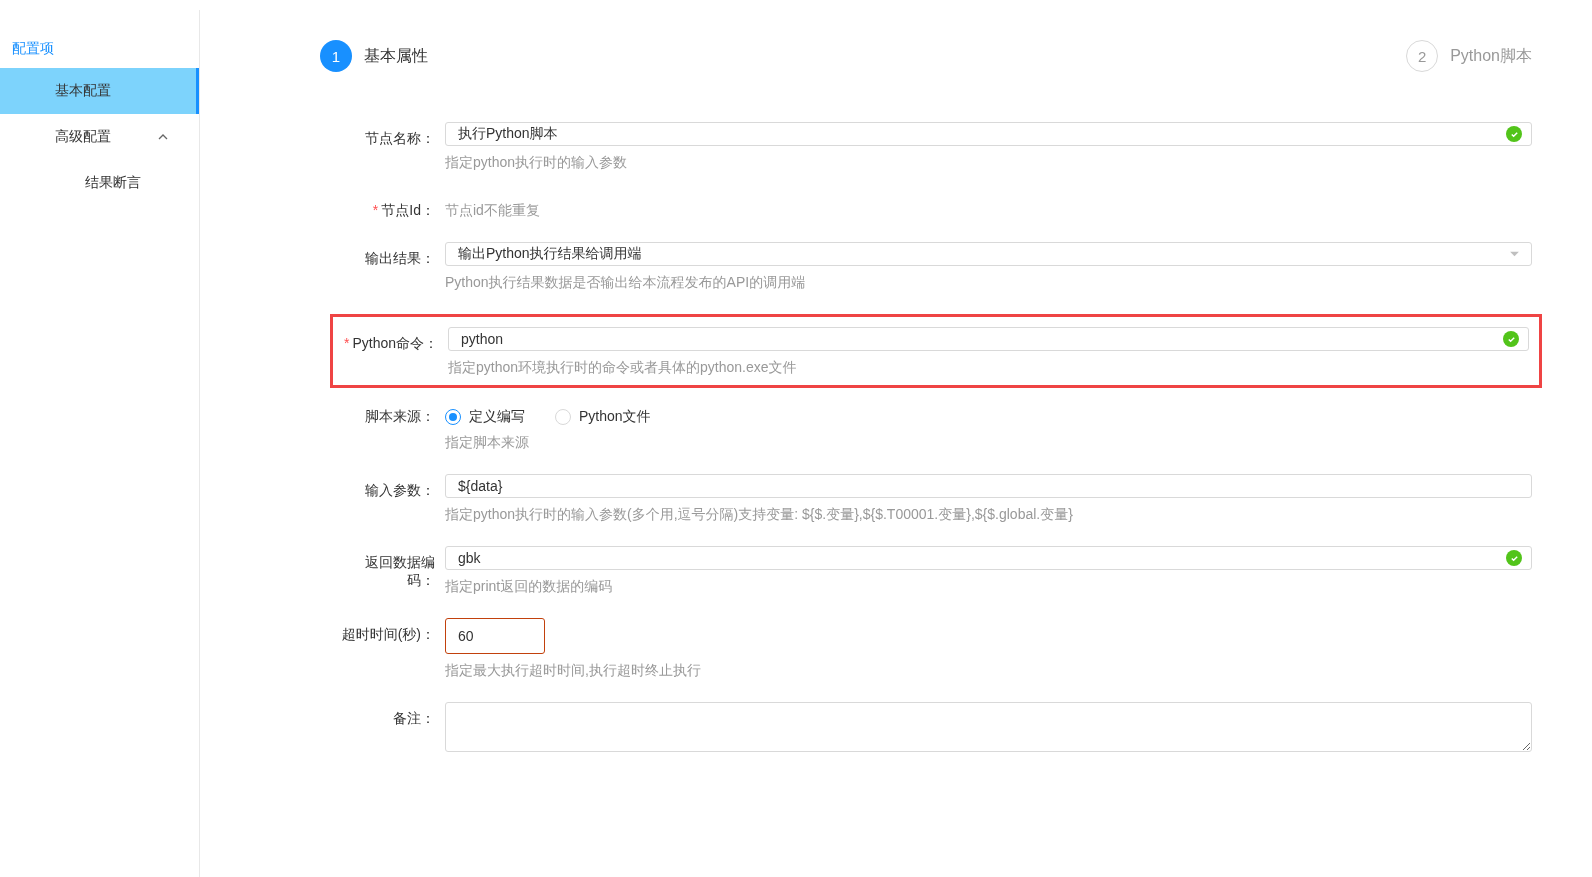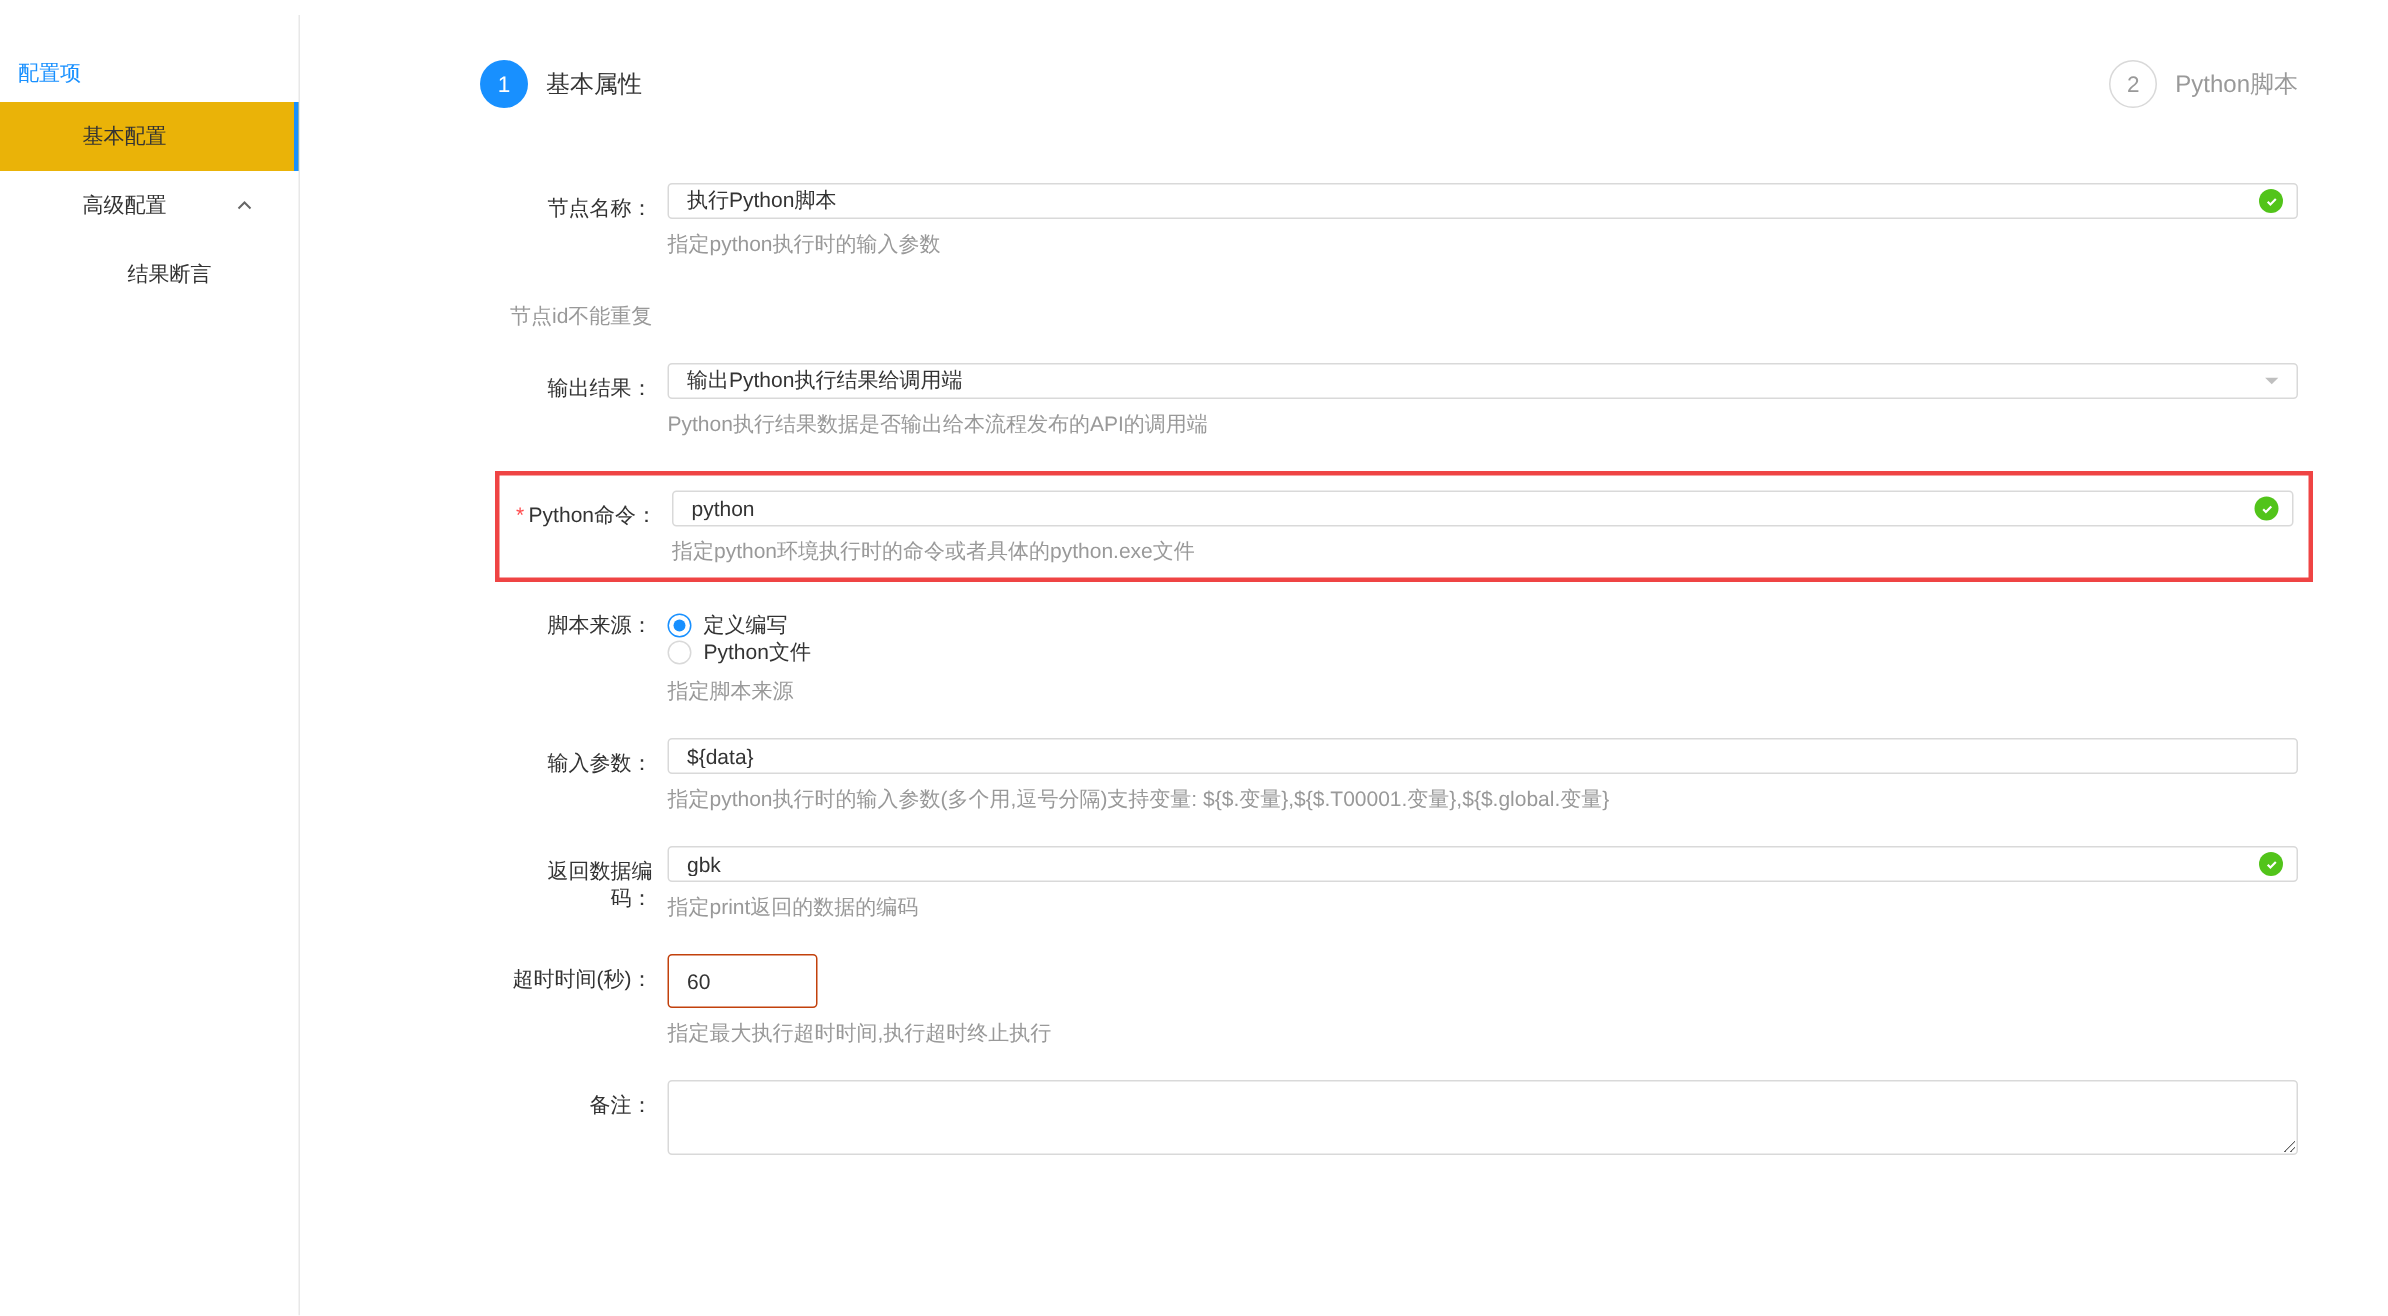--- a/index.html
+++ b/index.html
@@ -32,21 +32,21 @@
     .sidebar-item {
       display: flex;
       align-items: center;
       justify-content: space-between;
       padding: 14px 30px 14px 55px;
       cursor: pointer;
       font-size: 14px;
       color: #333;
     }
     .sidebar-item.active {
-      background: #eab308;
+      background: #7dd3fc;
       border-right: 3px solid #1890ff;
     }
     .sidebar-subitem {
       padding: 14px 30px 14px 85px;
       cursor: pointer;
       font-size: 14px;
       color: #333;
     }
     .chevron {
       width: 12px;
@@ -195,22 +195,23 @@
       height: 11px;
       fill: #bfbfbf;
     }
     .hint {
       font-size: 14px;
       color: #999;
       margin-top: 8px;
     }
     .radio-group {
       display: flex;
+      align-items: center;
+      gap: 30px;
       padding-top: 8px;
-      flex-direction: column;
     }
     .radio-option {
       display: flex;
       align-items: center;
       gap: 8px;
       cursor: pointer;
     }
     .radio-circle {
       width: 16px;
       height: 16px;
@@ -280,20 +281,21 @@
               <svg viewBox="0 0 10 10">
                   <path d="M2 5 L4 7 L8 3" stroke="#fff" stroke-width="1.6" fill="none"></path>
                 </svg>
             </span>
           </div>
           <div class="hint">指定python执行时的输入参数</div>
         </div>
       </div>
 
       <div class="form-row">
+        <div class="form-label"><span class="required">*</span><span>节点Id：</span></div>
         <div class="form-field">
           <div class="hint">节点id不能重复</div>
         </div>
       </div>
 
       <div class="form-row">
         <div class="form-label">输出结果：</div>
         <div class="form-field">
           <div class="input-wrap">
             <div class="select">

